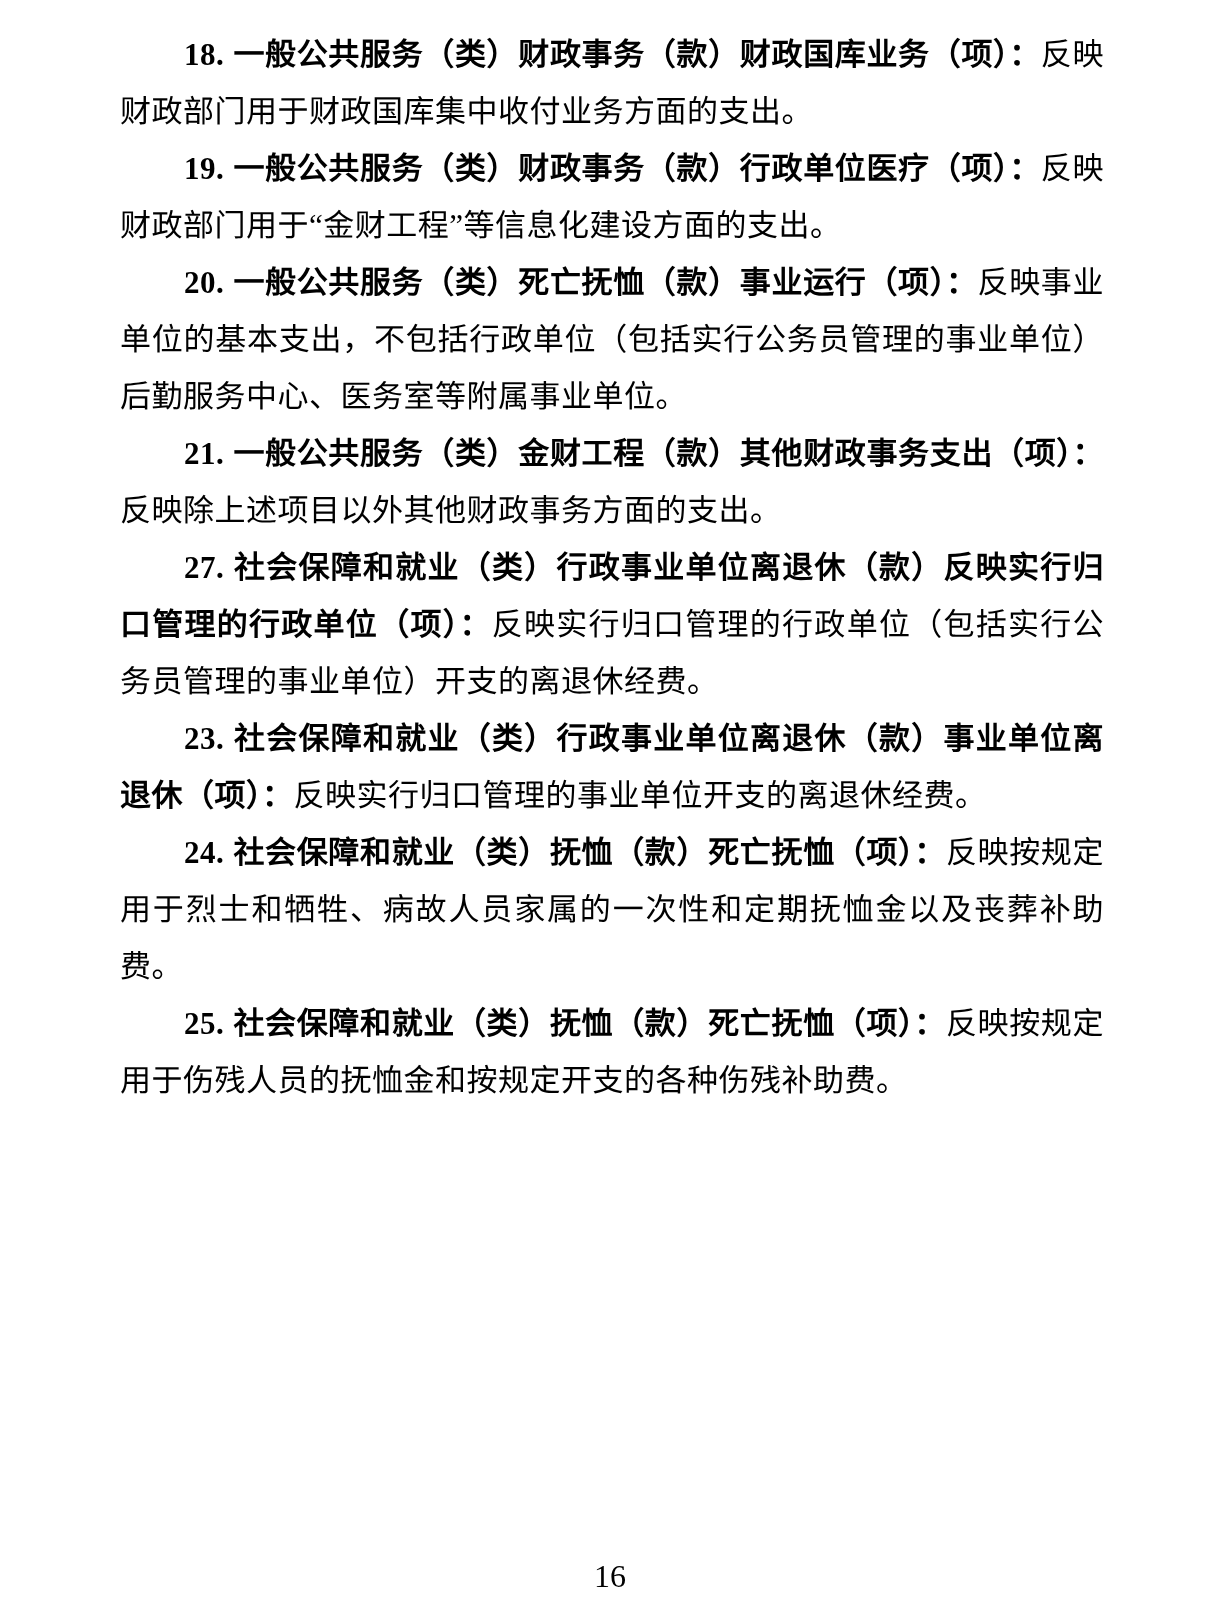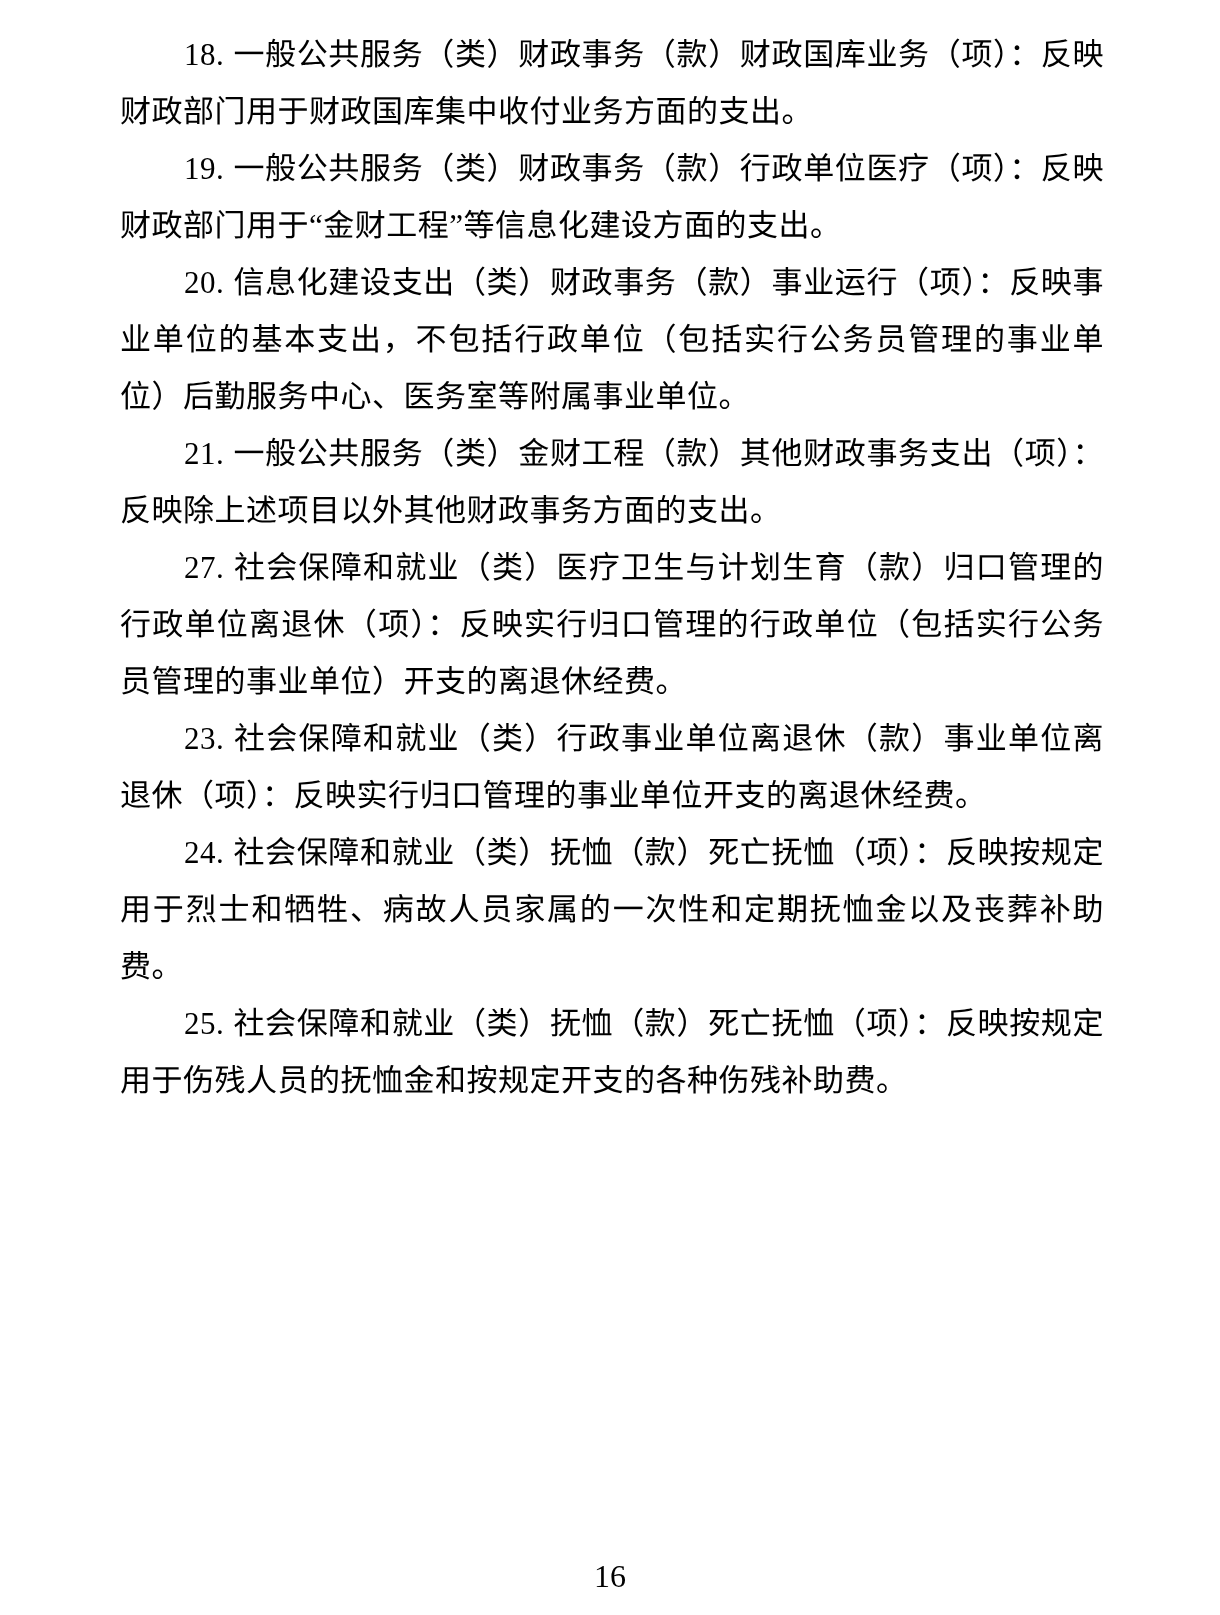--- a/index.html
+++ b/index.html
@@ -25,21 +25,21 @@
   .para {
     margin: 0;
     font-size: 31px;
     line-height: 57px;
     text-align: justify;
     text-indent: 64px;
     letter-spacing: 0.5px;
   }
   .item-number,
   .item-heading {
-    font-weight: 400;
+    font-weight: 700;
   }
   .item-number {
     margin-right: 9px;
   }
   .item-body {
     font-weight: 400;
   }
   .footer {
     position: absolute;
     left: 0;
@@ -53,25 +53,25 @@
 </head>
 <body>
 
 <div class="page">
   <div class="content">
 
     <p class="para"><span class="item-number">18.</span><span class="item-heading">一般公共服务（类）财政事务（款）财政国库业务（项）：</span><span class="item-body">反映财政部门用于财政国库集中收付业务方面的支出。</span></p>
 
     <p class="para"><span class="item-number">19.</span><span class="item-heading">一般公共服务（类）财政事务（款）行政单位医疗（项）：</span><span class="item-body">反映财政部门用于“金财工程”等信息化建设方面的支出。</span></p>
 
-    <p class="para"><span class="item-number">20.</span><span class="item-heading">信息化建设支出（类）财政事务（款）事业运行（项）：</span><span class="item-body">反映事业单位的基本支出，不包括行政单位（包括实行公务员管理的事业单位）后勤服务中心、医务室等附属事业单位。</span></p>
+    <p class="para"><span class="item-number">20.</span><span class="item-heading">一般公共服务（类）死亡抚恤（款）事业运行（项）：</span><span class="item-body">反映事业单位的基本支出，不包括行政单位（包括实行公务员管理的事业单位）后勤服务中心、医务室等附属事业单位。</span></p>
 
     <p class="para"><span class="item-number">21.</span><span class="item-heading">一般公共服务（类）金财工程（款）其他财政事务支出（项）：</span><span class="item-body">反映除上述项目以外其他财政事务方面的支出。</span></p>
 
-    <p class="para"><span class="item-number">27.</span><span class="item-heading">社会保障和就业（类）医疗卫生与计划生育（款）归口管理的行政单位离退休（项）：</span><span class="item-body">反映实行归口管理的行政单位（包括实行公务员管理的事业单位）开支的离退休经费。</span></p>
+    <p class="para"><span class="item-number">27.</span><span class="item-heading">社会保障和就业（类）行政事业单位离退休（款）反映实行归口管理的行政单位（项）：</span><span class="item-body">反映实行归口管理的行政单位（包括实行公务员管理的事业单位）开支的离退休经费。</span></p>
 
     <p class="para"><span class="item-number">23.</span><span class="item-heading">社会保障和就业（类）行政事业单位离退休（款）事业单位离退休（项）：</span><span class="item-body">反映实行归口管理的事业单位开支的离退休经费。</span></p>
 
     <p class="para"><span class="item-number">24.</span><span class="item-heading">社会保障和就业（类）抚恤（款）死亡抚恤（项）：</span><span class="item-body">反映按规定用于烈士和牺牲、病故人员家属的一次性和定期抚恤金以及丧葬补助费。</span></p>
 
     <p class="para"><span class="item-number">25.</span><span class="item-heading">社会保障和就业（类）抚恤（款）死亡抚恤（项）：</span><span class="item-body">反映按规定用于伤残人员的抚恤金和按规定开支的各种伤残补助费。</span></p>
 
 
 
   </div>

